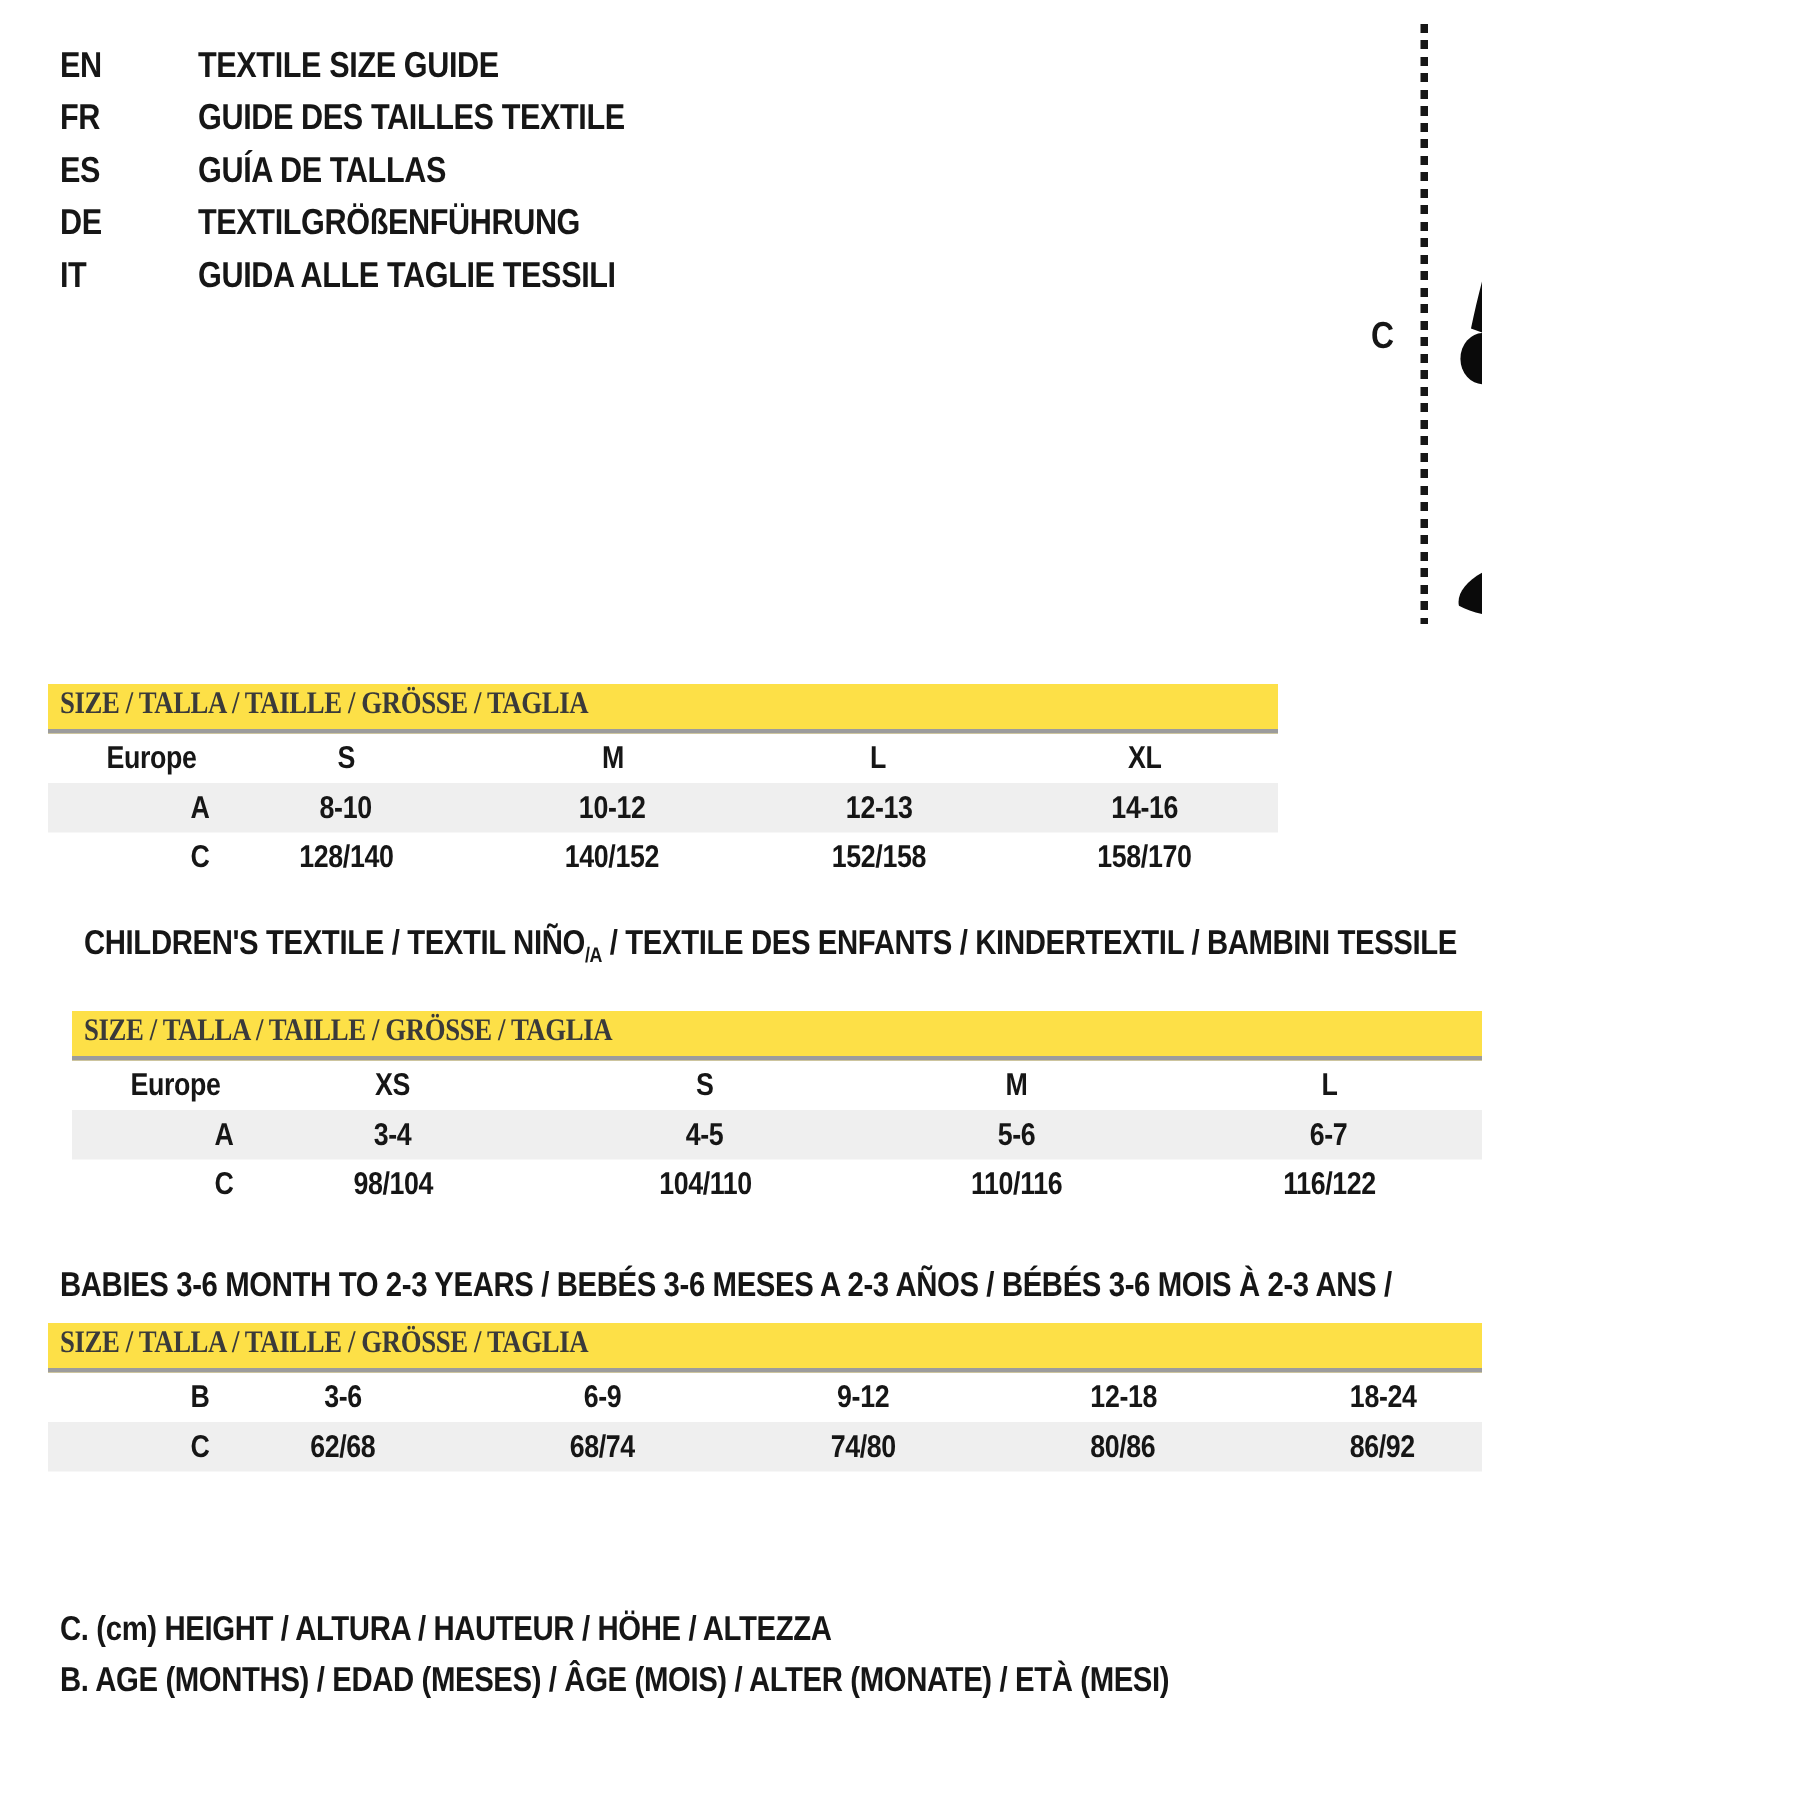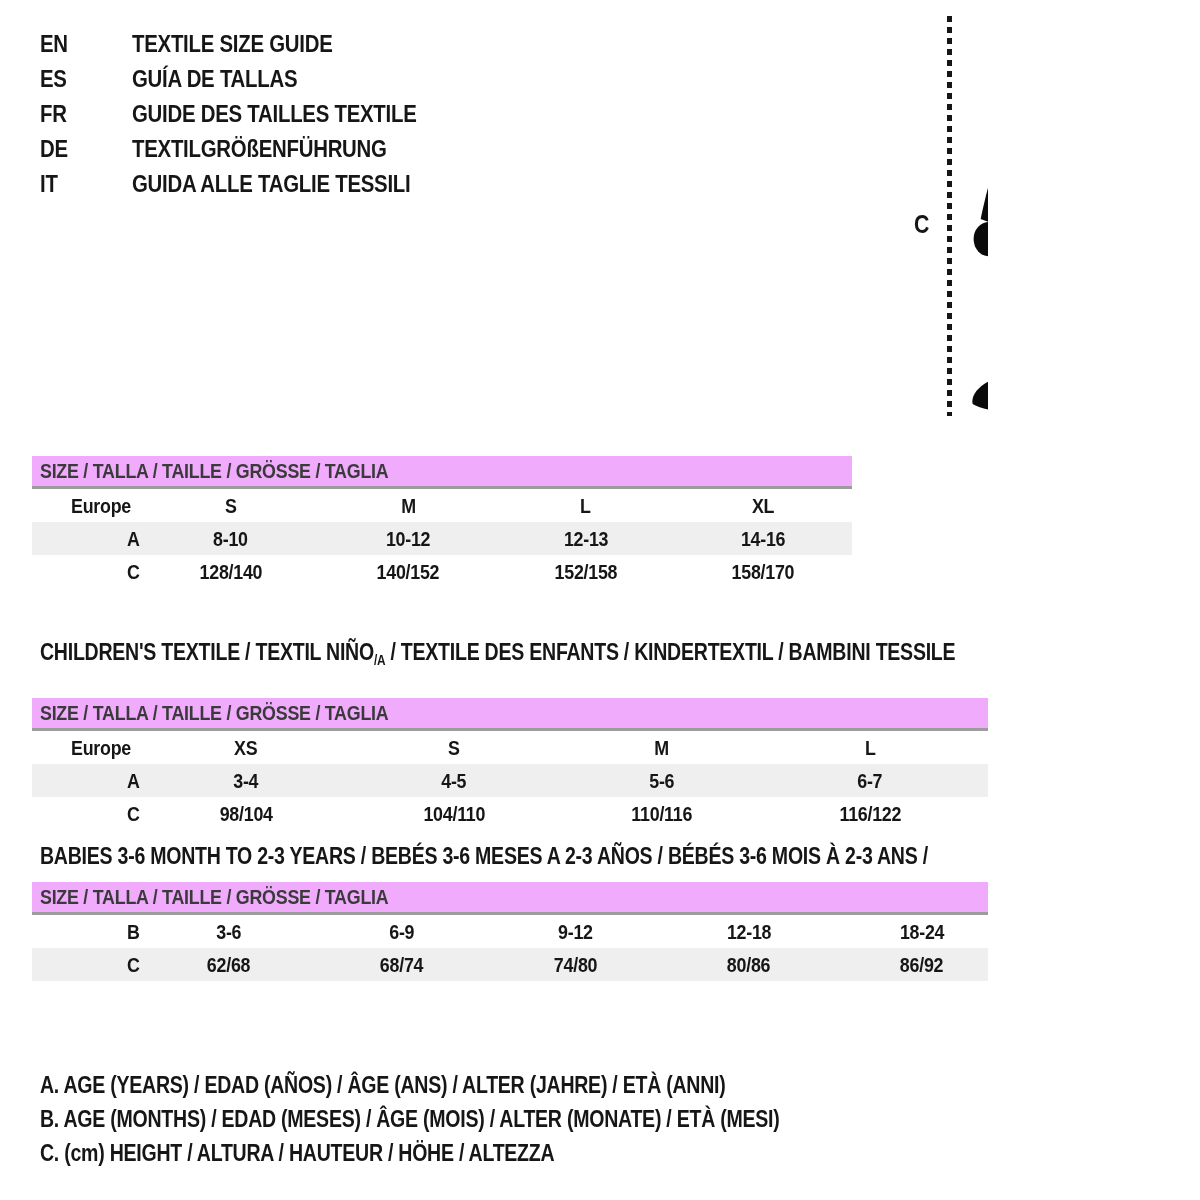--- a/index.html
+++ b/index.html
@@ -18,27 +18,27 @@
   
   .measure-line{position:absolute;left:947px;top:16px;width:5px;height:400px;
       background:repeating-linear-gradient(to bottom,#161616 0px,#161616 6px,transparent 6px,transparent 11px);}
   .measure-label{position:absolute;left:914px;top:210px;font-size:25px;}
   .silhouette{position:absolute;left:962px;top:10px;width:182px;height:412px;}
   .silhouette svg{width:100%;height:100%;display:block;}
 
   
   .section{position:absolute;left:32px;}
   .section-junior{top:432px;width:820px;}
-  .section-children{top:640px;width:1150px;}
+  .section-children{top:616px;width:1150px;margin-left:16px;}
   .section-babies{top:844px;width:1150px;}
   .section-title{font-size:23px;line-height:24px;padding-left:8px;}
   .section-title .sub{font-size:14px;vertical-align:-5px;}
   .title-line2{margin-top:9px;}
-  .size-bar{height:30px;background:#f0abfc;border-bottom:3px solid #9c9c9c;
-            display:flex;align-items:center;padding-left:8px;font-size:21px;color:#3a3a3a;}
+  .size-bar{height:30px;background:#fde047;border-bottom:3px solid #9c9c9c;
+            display:flex;padding-left:8px;font-size:21px;color:#3a3a3a;font-family:Liberation Serif, serif;}
   .mt-j{margin-top:24px;} .mt-c{margin-top:26px;} .mt-b{margin-top:14px;}
   .trow{display:grid;align-items:center;height:33px;font-size:21px;}
   .cols4{grid-template-columns:110px repeat(4,1fr);}
   .cols5{grid-template-columns:110px repeat(5,1fr);}
   .cols6{grid-template-columns:110px repeat(6,1fr);}
   .trow .row-label{padding-left:8px;text-align:right;}
   .trow .cell{text-align:center;}
   .band{background:#efefef;}
 
   
@@ -49,26 +49,26 @@
 <body>
 
 <div class="page">
 
   <header class="lang-header">
     <div class="lang-row">
         <span class="lang-code"><span class="cond">EN</span></span>
         <span class="cond">TEXTILE SIZE GUIDE</span>
       </div>
     <div class="lang-row">
+        <span class="lang-code"><span class="cond">FR</span></span>
+        <span class="cond">GUIDE DES TAILLES TEXTILE</span>
+      </div>
+    <div class="lang-row">
         <span class="lang-code"><span class="cond">ES</span></span>
         <span class="cond">GUÍA DE TALLAS</span>
-      </div>
-    <div class="lang-row">
-        <span class="lang-code"><span class="cond">FR</span></span>
-        <span class="cond">GUIDE DES TAILLES TEXTILE</span>
       </div>
     <div class="lang-row">
         <span class="lang-code"><span class="cond">DE</span></span>
         <span class="cond">TEXTILGRÖßENFÜHRUNG</span>
       </div>
     <div class="lang-row">
         <span class="lang-code"><span class="cond">IT</span></span>
         <span class="cond">GUIDA ALLE TAGLIE TESSILI</span>
       </div>
   </header>
@@ -171,18 +171,17 @@
       <span class="cell"><span class="condc">62/68</span></span>
       <span class="cell"><span class="condc">68/74</span></span>
       <span class="cell"><span class="condc">74/80</span></span>
       <span class="cell"><span class="condc">80/86</span></span>
       <span class="cell"><span class="condc">86/92</span></span>
       <span class="cell"><span class="condc">92/98</span></span>
     </div>
   </section>
 
   <footer class="legend">
-    <div class="legend-line"><span class="cond">A. AGE (YEARS) / EDAD (AÑOS) / ÂGE (ANS) / ALTER (JAHRE) / ETÀ (ANNI)</span></div>
+    <div class="legend-line"><span class="cond">C. (cm) HEIGHT / ALTURA / HAUTEUR / HÖHE / ALTEZZA</span></div>
     <div class="legend-line"><span class="cond">B. AGE (MONTHS) / EDAD (MESES) / ÂGE (MOIS) / ALTER (MONATE) / ETÀ (MESI)</span></div>
-    <div class="legend-line"><span class="cond">C. (cm) HEIGHT / ALTURA / HAUTEUR / HÖHE / ALTEZZA</span></div>
   </footer>
 
 </div>
 
 </body></html>

